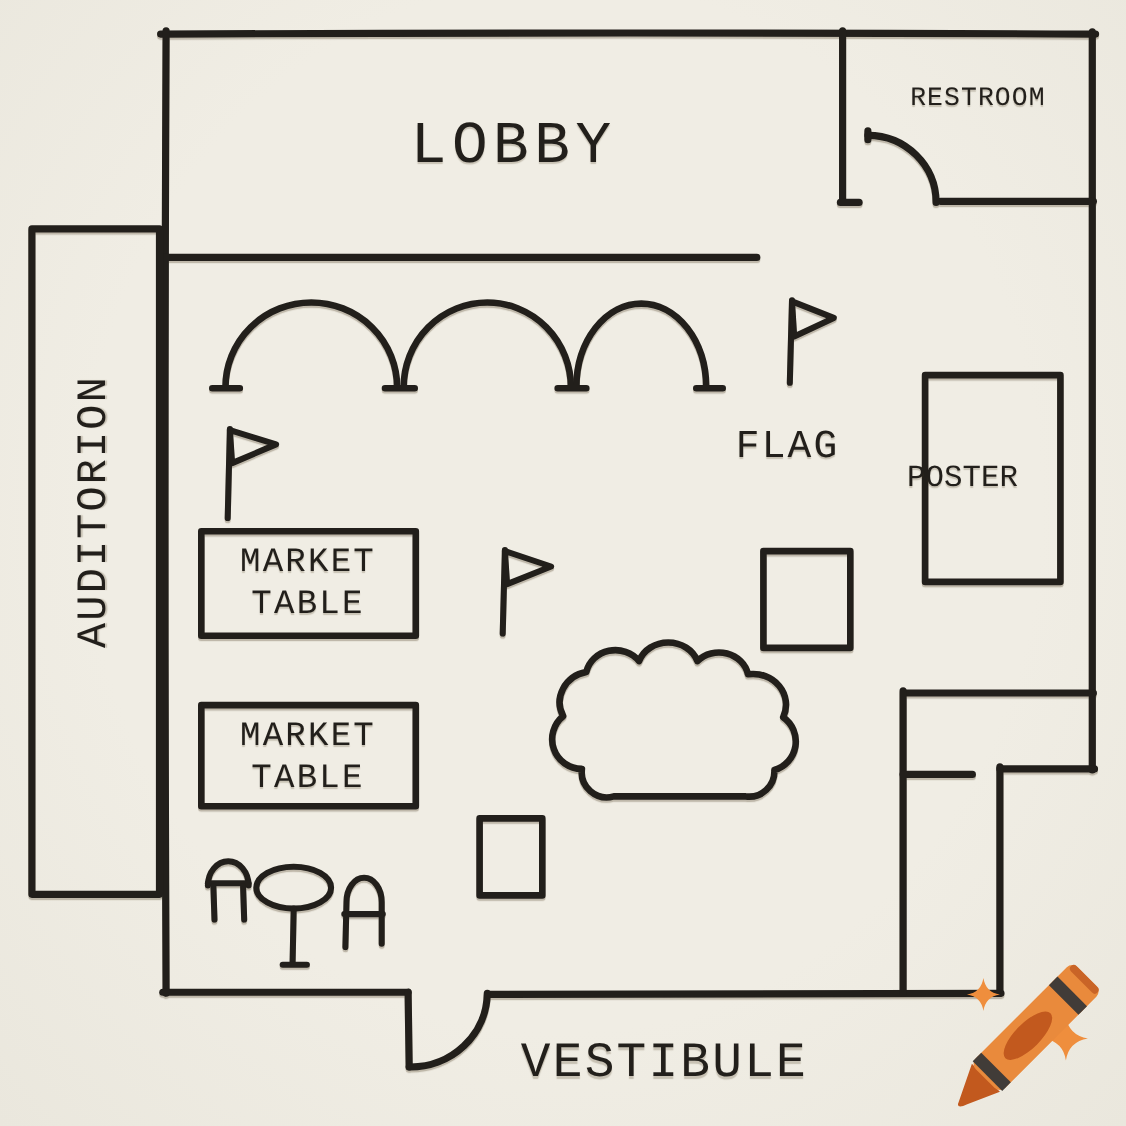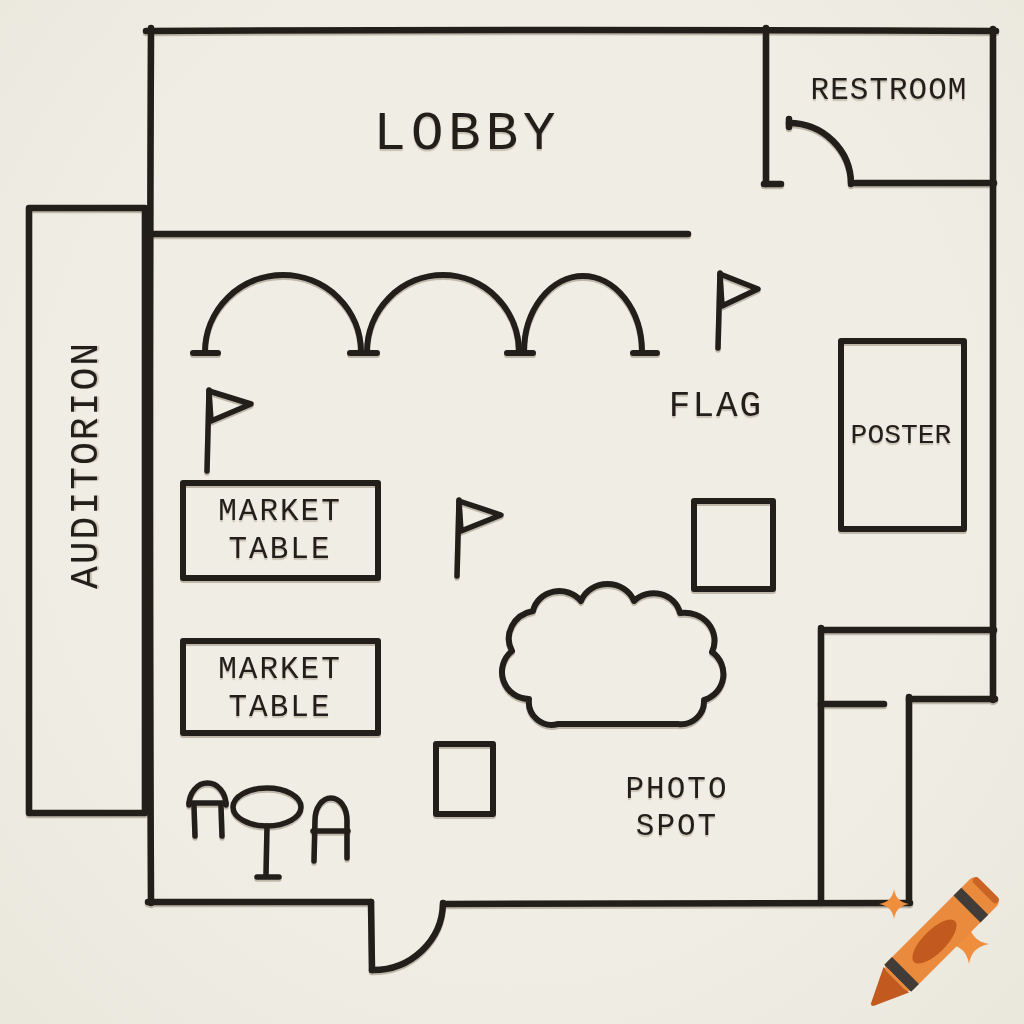--- a/index.html
+++ b/index.html
@@ -114,39 +114,36 @@
         <rect x="-57" y="-19" width="11" height="38" fill="#413C38"></rect>
         <rect x="41" y="-19" width="11" height="38" fill="#413C38"></rect>
         <rect x="64" y="-17" width="7" height="34" rx="3.5" fill="#C96427"></rect>
         <ellipse cx="-5" cy="0" rx="29" ry="11.5" fill="#C2591E"></ellipse>
       </g>
     </g>
   </svg>
 
   <div class="lbl" style="left:467px;top:134px;font-size:54px;letter-spacing:5px;">LOBBY</div>
 
-  <div class="lbl" style="left:889px;top:90px;font-size:31px;letter-spacing:1px;">RESTROOM</div>
+  <div class="lbl" style="left:889px;top:90px;font-size:24px;letter-spacing:1px;">RESTROOM</div>
 
   <div class="lbl" style="left:86px;top:465px;font-size:38px;transform:translate(-50%,-50%) rotate(-90deg);">AUDITORION</div>
 
 
   <div class="lbl" style="left:716px;top:406px;font-size:36px;text-align:center;">FLAG</div>
 
-  <div class="lbl" style="left:901px;top:435px;font-size:28px;letter-spacing:0px;">POSTER</div>
+  <div class="lbl" style="left:875px;top:435px;font-size:28px;letter-spacing:0px;">POSTER</div>
 
   <div class="lbl" style="left:280px;top:531px;font-size:31px;line-height:38px;">
     <div>MARKET</div>
     <div>TABLE</div>
   </div>
 
   <div class="lbl" style="left:280px;top:689px;font-size:31px;line-height:38px;">
     <div>MARKET</div>
     <div>TABLE</div>
   </div>
 
 
-  <div class="lbl" style="left:677px;top:808px;font-size:31px;line-height:37px;">
-    <div>PHOTO</div>
-    <div>SPOT</div>
-  </div>
 
+  <div class="lbl" style="left:604px;top:967px;font-size:45px;letter-spacing:2px;">VESTIBULE</div>
 
 </div>
 
 </body></html>

